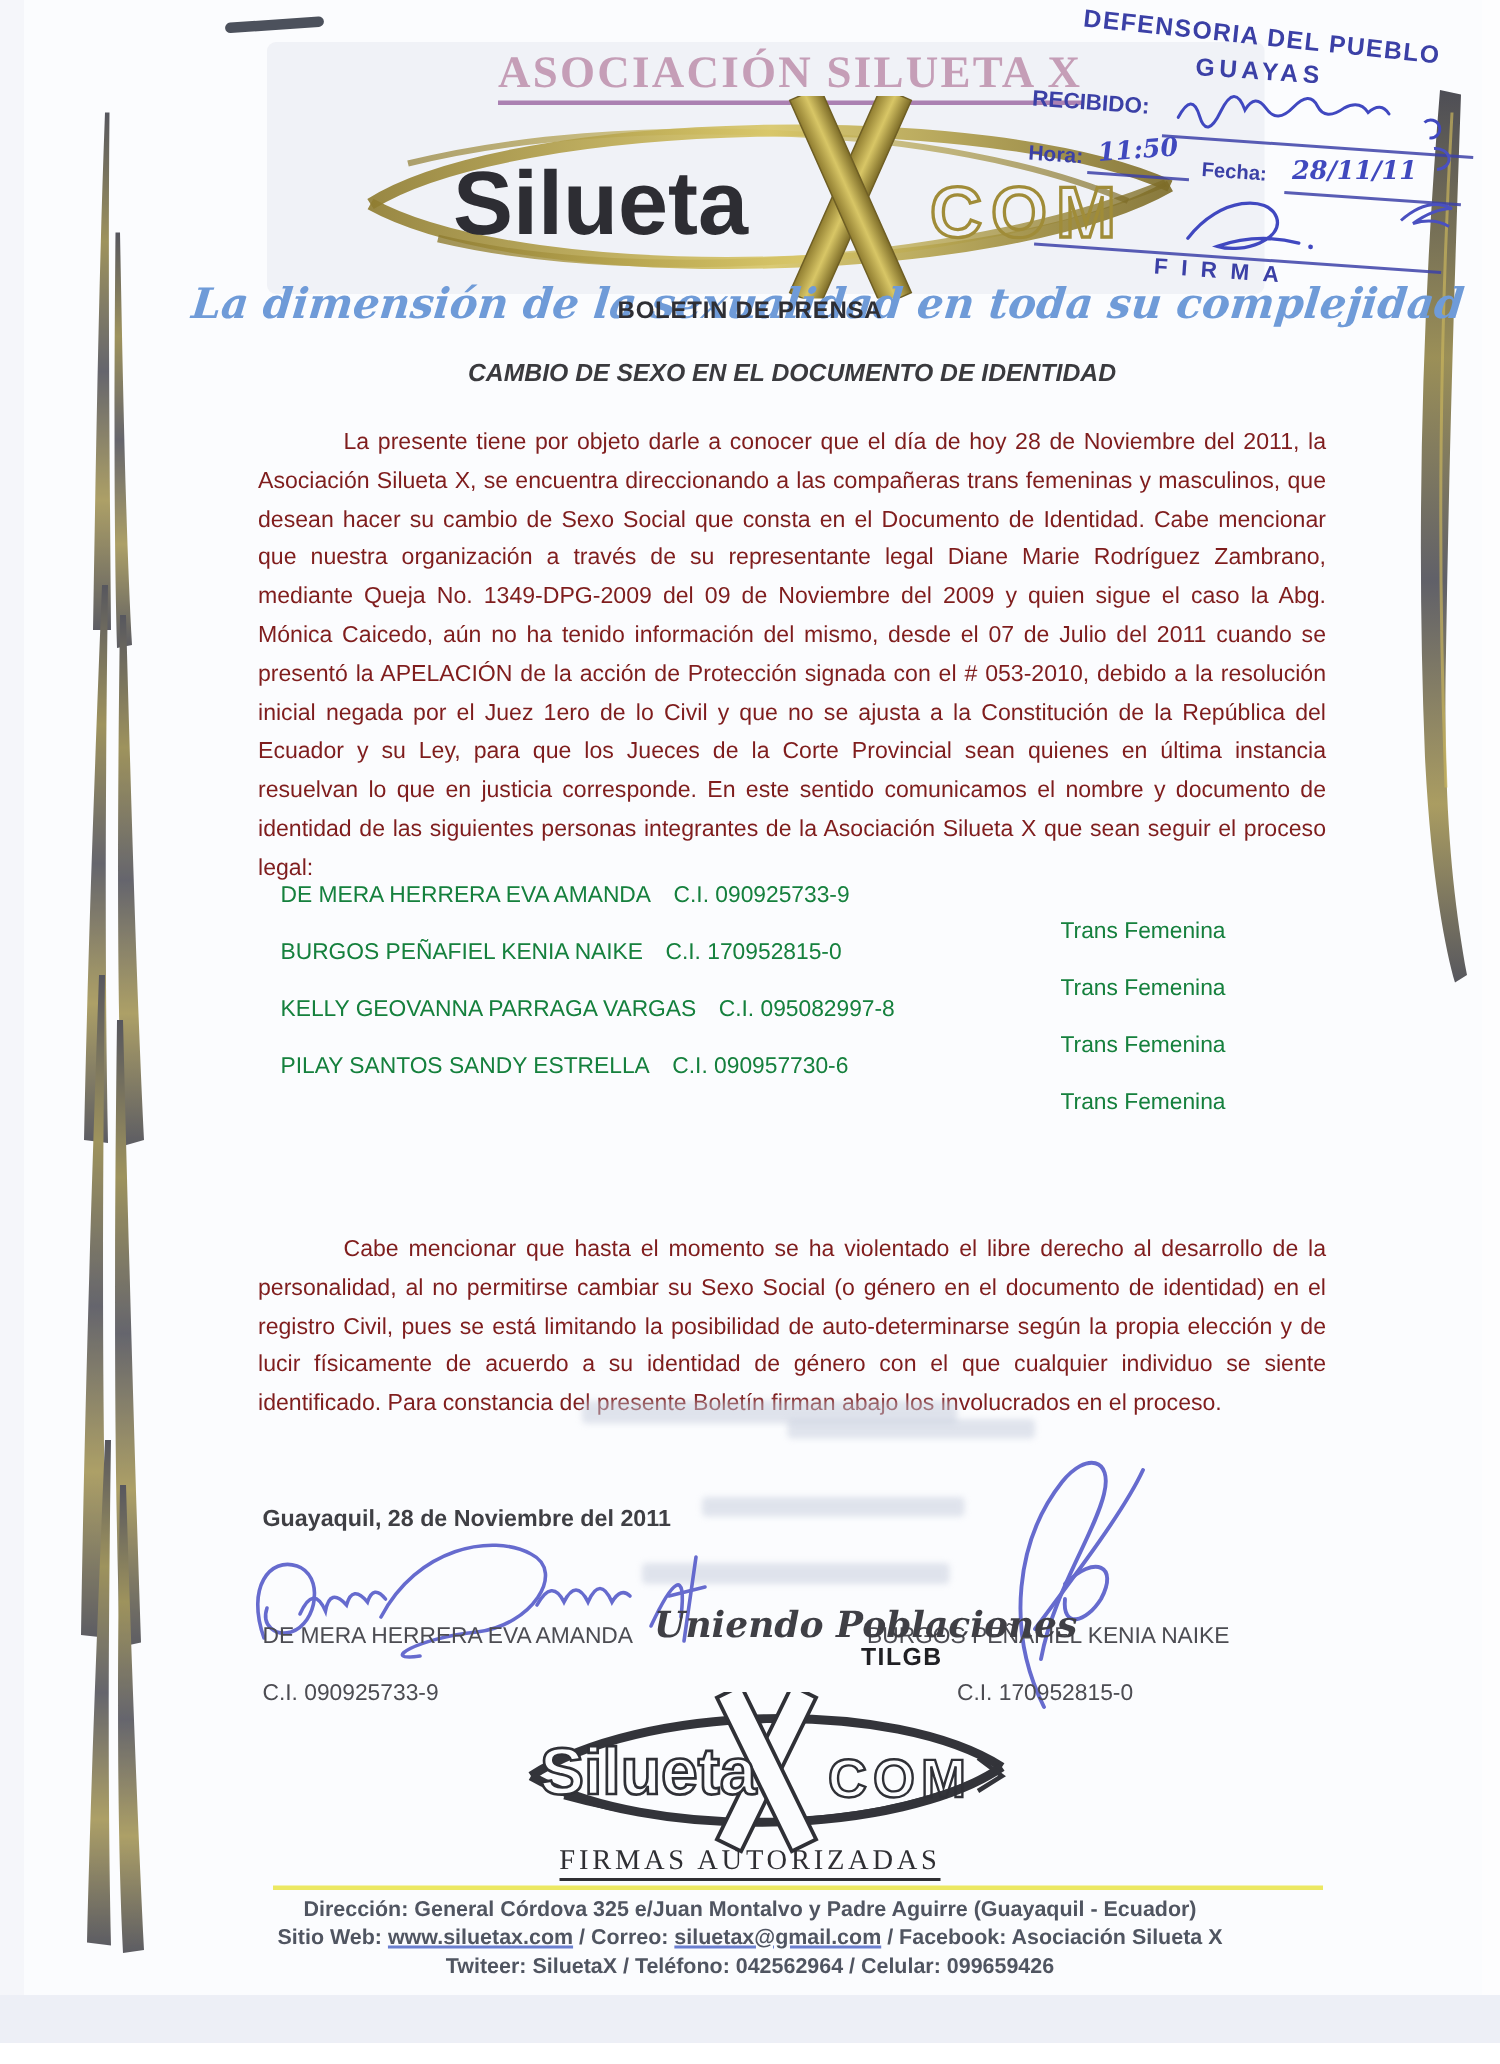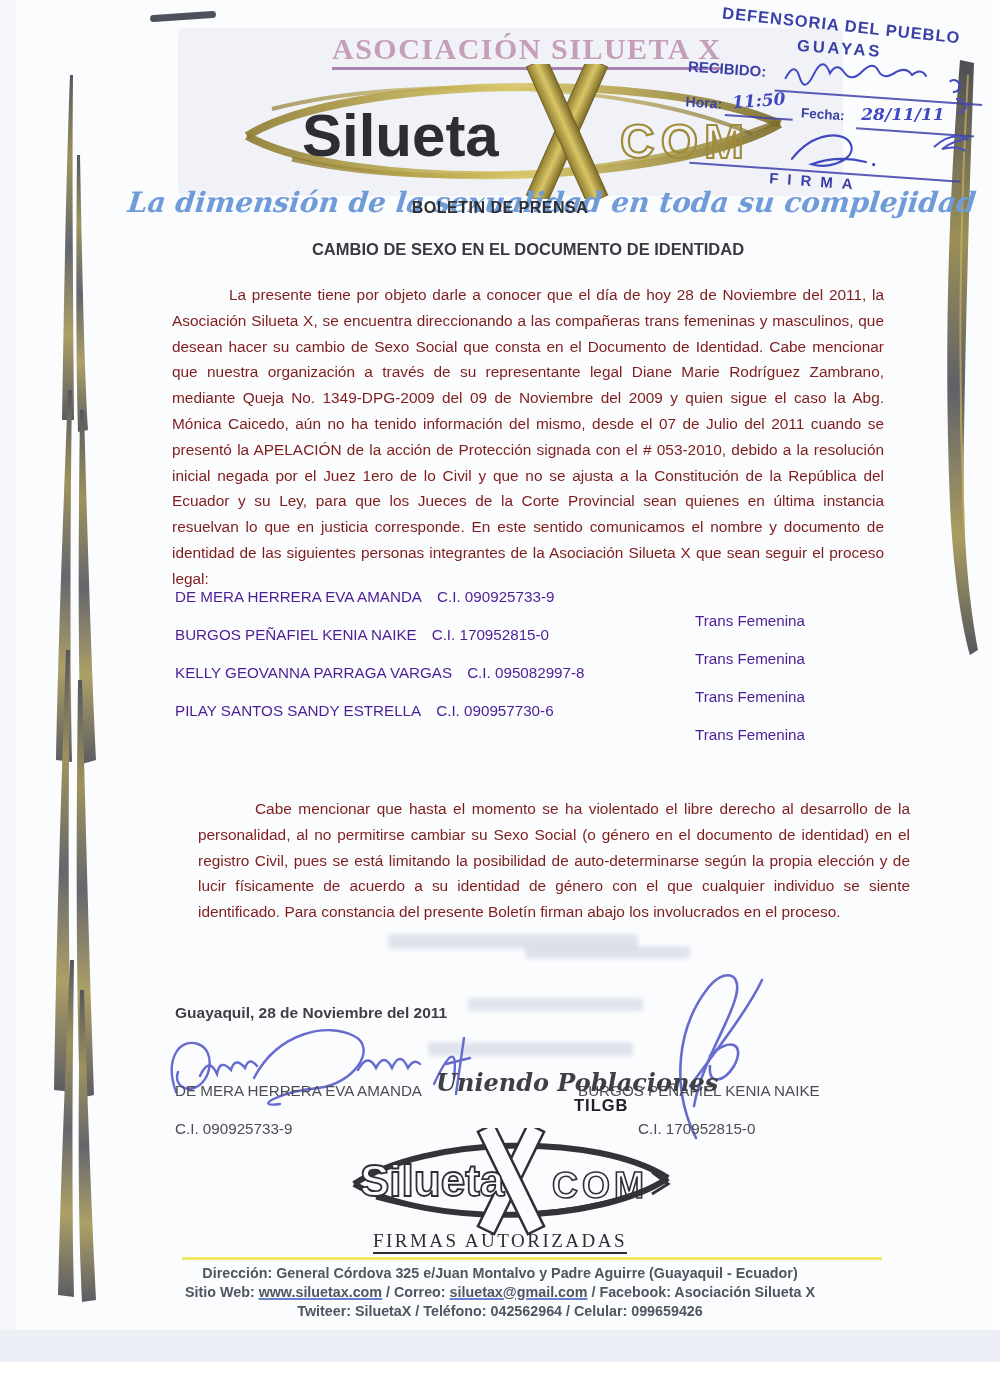--- a/index.html
+++ b/index.html
@@ -35,25 +35,25 @@
   .stamp .rule{position:absolute;height:2px;background:#3c41a8;opacity:.85;}
   .stamp .hora-lab{position:absolute;top:88px;left:0;font-weight:bold;font-size:14px;}
   .stamp .hora-val{position:absolute;top:80px;left:46px;transform:rotate(-8deg);}
   .stamp .fecha-lab{position:absolute;top:92px;left:116px;font-weight:bold;font-size:13.5px;}
   .stamp .fecha-val{position:absolute;top:84px;left:176px;transform:rotate(-4deg);}
   .stamp .firma{position:absolute;top:158px;left:0;width:90%;text-align:center;font-weight:bold;
                 font-size:15px;letter-spacing:9px;}
   .hand{font-family:"DejaVu Serif",serif;font-style:italic;color:#4049be;font-size:17px;font-weight:bold;}
 
   
-  .doc-heading{left:172px;top:240px;width:712px;text-align:center;font-weight:bold;font-size:16.5px;color:#3a3a3e;}
+  .doc-heading{left:172px;top:240px;width:712px;text-align:center;font-weight:bold;font-size:16.5px;color:#3a3a3e;font-style:italic;}
   .para{left:172px;top:282px;width:712px;font-size:15.4px;line-height:25.8px;text-align:justify;
         text-indent:57px;color:#7f1d1d;}
-  .para2{top:796px;margin-left:26px;}
-  .records{left:175px;top:588px;width:720px;font-size:15.2px;color:#4c1d95;}
+  .para2{top:820px;}
+  .records{left:187px;top:588px;width:720px;font-size:15.2px;color:#15803d;}
   .rec-row{position:relative;height:38px;}
   .rec-ci{margin-left:15px;}
   .rec-status{position:absolute;left:520px;top:0;margin-top:24px;}
 
   .date-line{left:175px;top:1004px;font-weight:bold;font-size:15.5px;color:#3f3f44;}
 
   .ghost{background:#c4cbdb;opacity:.5;filter:blur(2px);border-radius:3px;}
 
   
   .sig-name{font-size:15.2px;color:#4c4c52;}

